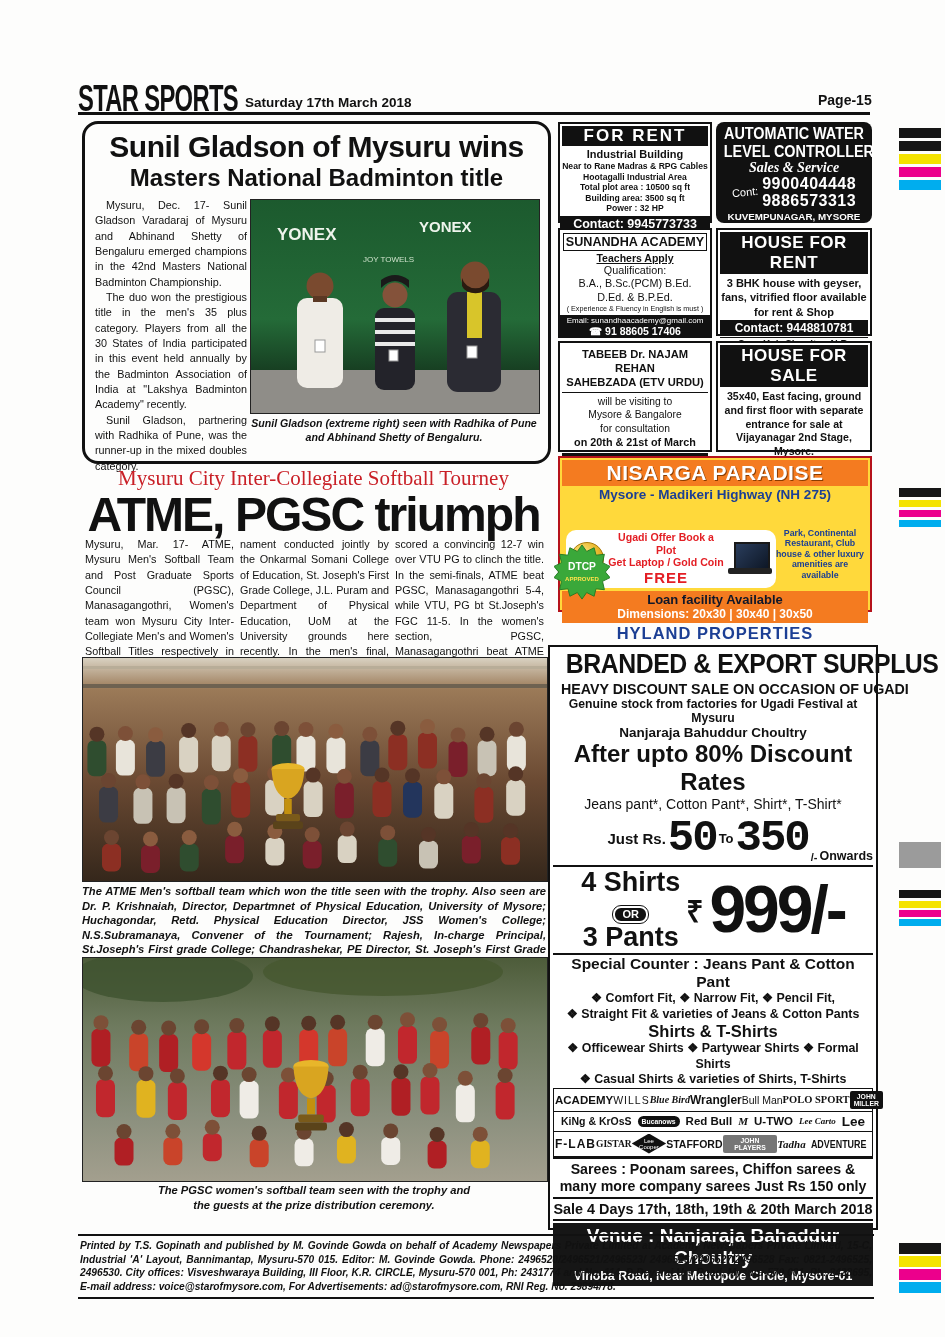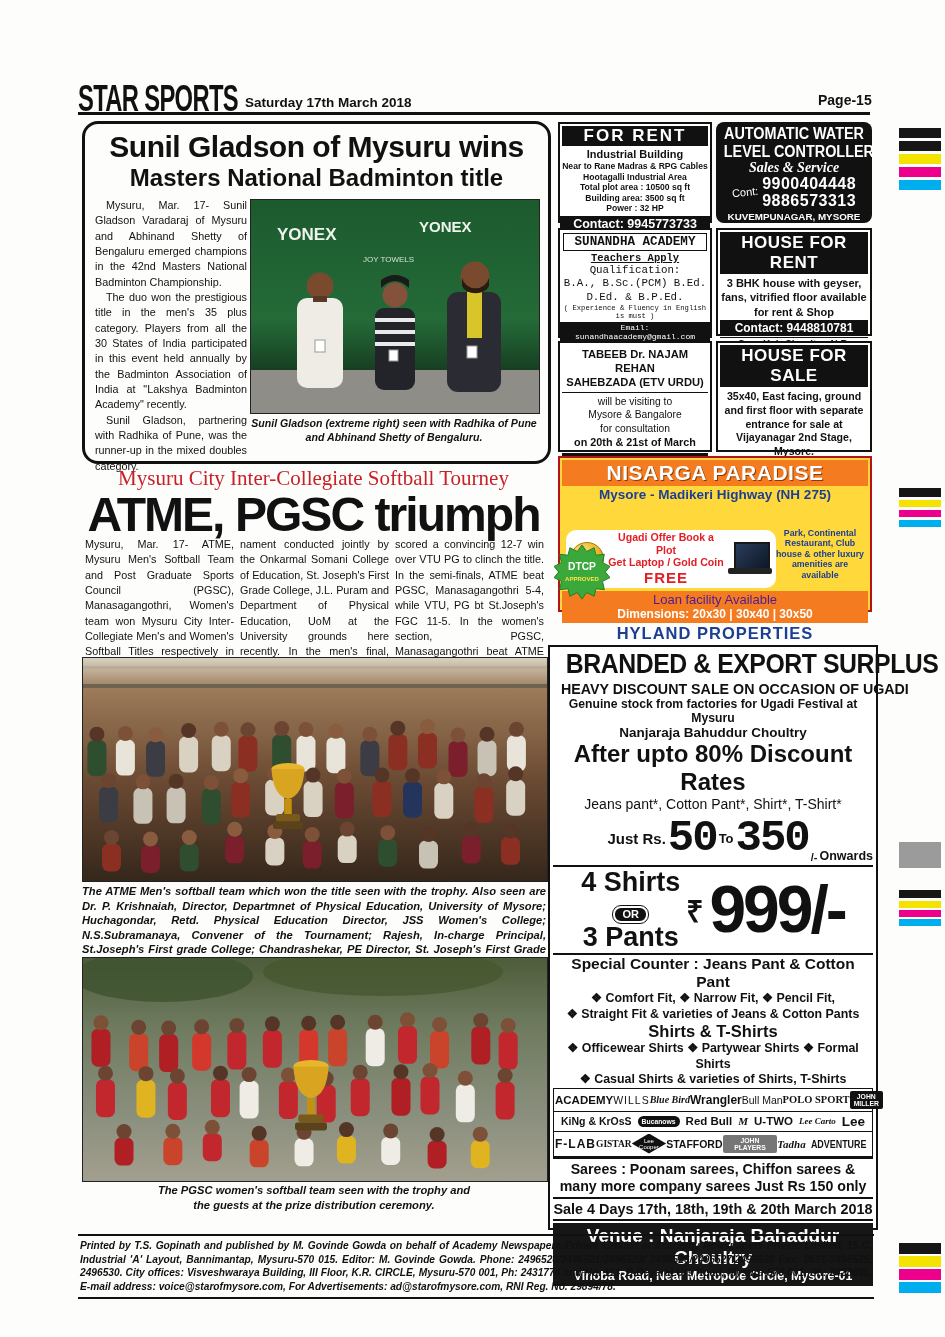--- a/index.html
+++ b/index.html
@@ -43,21 +43,21 @@
   .forrent .l1{font-size:11px;}
   .forrent .c{margin-top:2px;text-align:center;font-size:12.5px;font-weight:bold;padding:1px 0;}
   .water{left:716px;top:122px;width:156px;height:101px;background:#111;color:#fff;border-radius:8px;
          text-align:center;padding-top:3px;}
   .water .t{font-size:16px;font-weight:bold;transform:scaleX(.9);line-height:1.1;white-space:nowrap;}
   .water .s{font-family:"Liberation Serif",serif;font-style:italic;font-weight:bold;font-size:14px;}
   .water .row{display:flex;justify-content:center;align-items:center;gap:4px;line-height:1.05;}
   .water .cl{font-size:11px;transform:rotate(-6deg);}
   .water .ph{font-size:16px;font-weight:bold;letter-spacing:.5px;}
   .water .loc{font-size:9.8px;font-weight:bold;margin-top:1px;}
-  .sunandha{left:558px;top:228px;width:154px;height:110px;text-align:center;font-family:Liberation Mono, monospace;}
+  .sunandha{left:558px;top:228px;width:154px;height:110px;text-align:center;}
   .sunandha .t{margin:3px 3px 1px;border:1.5px solid #111;font-size:12.6px;font-weight:bold;padding:1px 0;}
   .sunandha .ap{font-size:10.5px;font-weight:bold;text-decoration:underline;}
   .sunandha .q{font-size:10.8px;line-height:1.25;}
   .sunandha .note{font-size:7.2px;}
   .sunandha .bar{margin-top:2px;font-size:8px;padding:1px 0;}
   .sunandha .bar .ph{font-size:10.5px;font-weight:bold;}
   .hrent{left:716px;top:228px;width:156px;height:108px;text-align:center;}
   .hrent .t,.hsale .t{background:#111;color:#fff;font-size:17px;font-weight:bold;margin:2px;padding:1px 0;letter-spacing:.5px;}
   .hrent .b{font-size:11px;font-weight:bold;line-height:1.3;padding:0 2px;}
   .hrent .c{font-size:12px;font-weight:bold;margin:1px 2px;padding:1px 0;}
@@ -83,21 +83,21 @@
         background:radial-gradient(circle at 35% 35%,#ffe98a,#e8b62а 55%,#b8860b);
         background:radial-gradient(circle at 35% 35%,#ffe98a,#e8b62a 55%,#b8860b);border:1px solid #a87908;}
   .nis-offer .txt{color:#e31e24;font-weight:bold;font-size:10.6px;line-height:1.2;text-align:center;flex:1;}
   .nis-offer .free{font-size:15px;letter-spacing:1px;}
   .laptop{width:44px;height:34px;flex:0 0 auto;position:relative;}
   .laptop .scr{position:absolute;left:6px;top:0;width:32px;height:24px;background:linear-gradient(135deg,#2a3d5c,#0e1726);border:2px solid #191919;}
   .laptop .base{position:absolute;left:0;top:26px;width:44px;height:6px;background:#222;border-radius:2px;}
   .nis-amen{position:absolute;right:2px;top:0;width:92px;color:#1c3f94;font-weight:bold;font-size:8.8px;
             text-align:center;line-height:1.18;}
   .nis-loan{background:#f47b20;text-align:center;padding:1px 0 2px;margin-top:1px;}
-  .nis-loan .l1{color:#4c1d95;font-weight:normal;font-size:13px;}
+  .nis-loan .l1{color:#0f172a;font-weight:bold;font-size:13px;}
   .nis-loan .l2{color:#fff;font-weight:bold;font-size:12px;}
   .nis-bot{text-align:center;color:#1c3f94;font-weight:bold;line-height:1.15;margin-top:1px;}
   .nis-bot .co{font-size:16.5px;letter-spacing:1px;}
   .nis-bot .ph{font-size:15px;}
   .starburst{position:absolute;left:-6px;top:86px;width:56px;height:56px;z-index:3;}
   .starburst text{font-weight:bold;}
   
   .branded{left:548px;top:645px;width:330px;height:585px;border:2.5px solid #111;
            display:flex;flex-direction:column;text-align:center;padding:2px 3px;justify-content:space-between;}
   .br-title{font-size:27px;font-weight:bold;transform:scaleX(.92);white-space:nowrap;letter-spacing:-.5px;}
@@ -147,21 +147,21 @@
 
   <div class="masthead">STAR SPORTS</div>
   <div class="dateline">Saturday 17th March 2018</div>
   <div class="pagenum">Page-15</div>
   <div class="headrule"></div>
 
   <div class="bad-box">
     <div class="bad-h1">Sunil Gladson of Mysuru wins</div>
     <div class="bad-h2">Masters National Badminton title</div>
     <div class="bad-body">
-      <p>Mysuru, Mar. 17- Sunil Gladson Varadaraj of Mysuru and Abhinand Shetty of Bengaluru emerged champions in the 42nd Masters National Badminton Championship.</p>
+      <p>Mysuru, Dec. 17- Sunil Gladson Varadaraj of Mysuru and Abhinand Shetty of Bengaluru emerged champions in the 42nd Masters National Badminton Championship.</p>
       <p>The duo won the prestigious title in the men's 35 plus category. Players from all the 30 States of India participated in this event held annually by the Badminton Association of India at "Lakshya Badminton Academy" recently.</p>
       <p>Sunil Gladson, partnering with Radhika of Pune, was the runner-up in the mixed doubles category.</p>
     </div>
     <div class="bad-photo">
       <svg width="288" height="213" viewBox="0 0 288 213">
         <defs>
           <linearGradient id="gbn" x1="0" y1="0" x2="0" y2="1">
             <stop offset="0" stop-color="#1c5a2e"></stop>
               <stop offset=".7" stop-color="#246b38"></stop>
               <stop offset="1" stop-color="#173f22"></stop>

